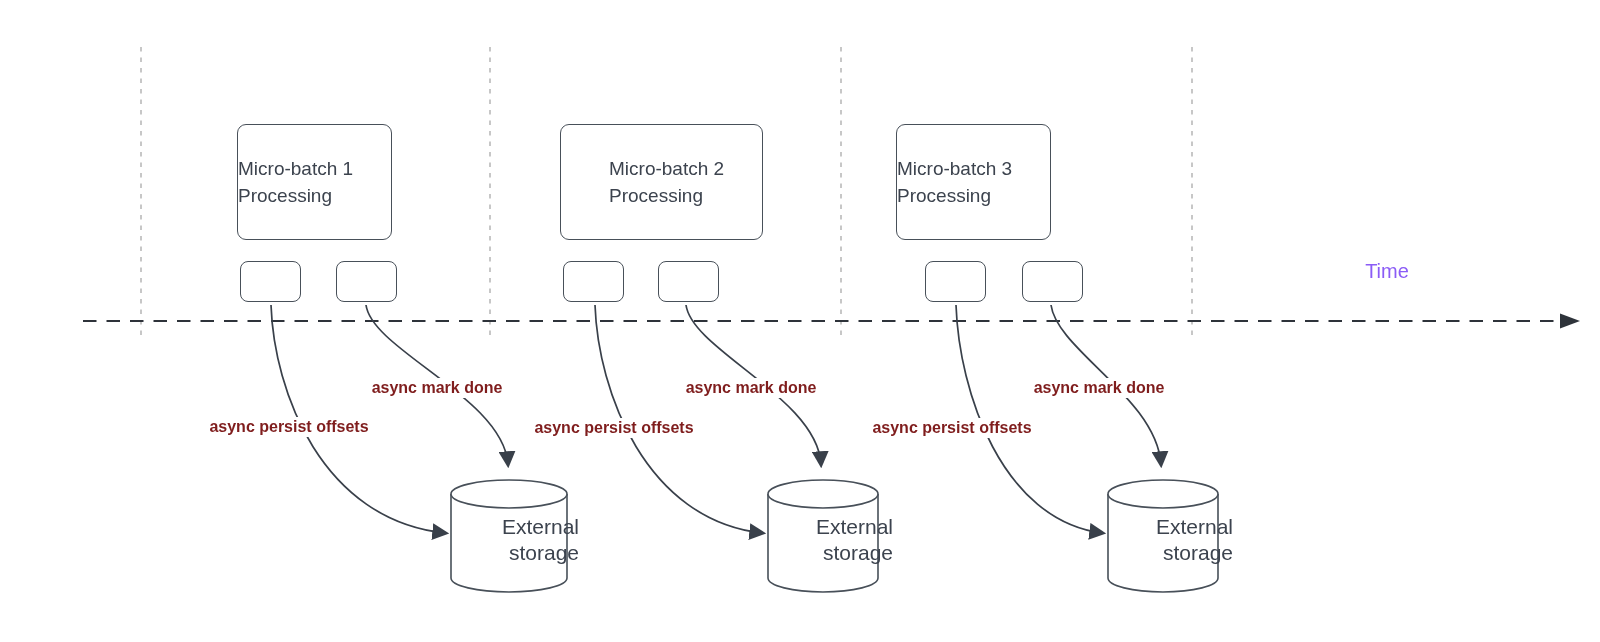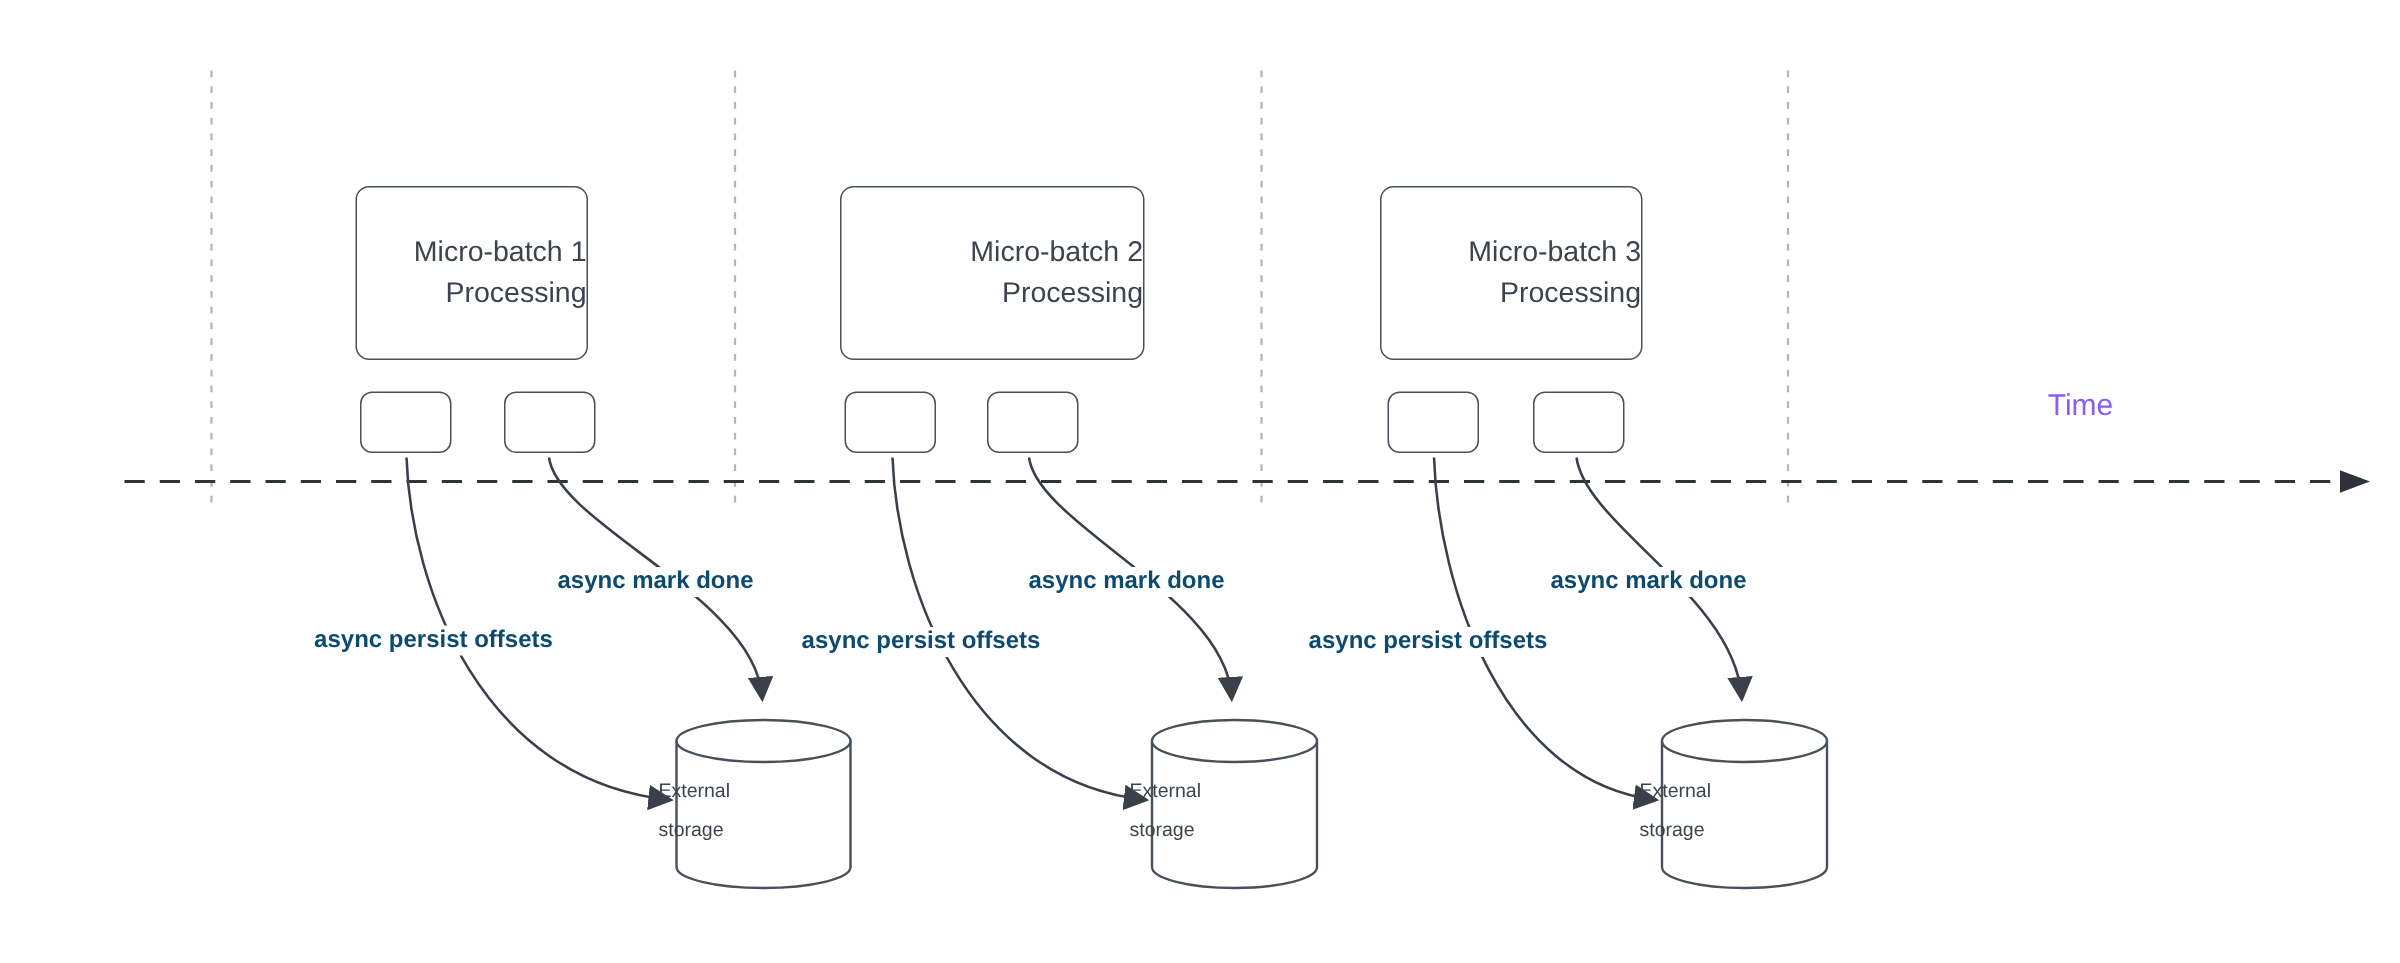--- a/index.html
+++ b/index.html
@@ -26,30 +26,30 @@
   .batch-box {
     position: absolute;
     width: 153px;
     height: 114px;
     top: 124px;
     border: 1.6px solid #485059;
     border-radius: 9px;
     background: #ffffff;
     display: flex;
     flex-direction: column;
-    align-items: flex-end;
+    align-items: flex-start;
     justify-content: center;
     text-align: center;
     color: #3c434e;
     font-size: 19px;
     line-height: 27px;
   }
   .batch-box.s1 { left: 237px; }
   .batch-box.s2 { left: 560px; padding-left: 48px; }
-  .batch-box.s3 { left: 920px; padding-left: 20px; }
+  .batch-box.s3 { left: 896px; }
 
   .mini-box {
     position: absolute;
     width: 59px;
     height: 39px;
     top: 261px;
     border: 1.6px solid #485059;
     border-radius: 8px;
     background: #ffffff;
   }
@@ -58,37 +58,37 @@
   .mini-box.s2a { left: 563px; }
   .mini-box.s2b { left: 658px; }
   .mini-box.s3a { left: 925px; }
   .mini-box.s3b { left: 1022px; }
 
   
   .storage-label {
     position: absolute;
     width: 140px;
     top: 514px;
-    text-align: left;
+    text-align: right;
     color: #3c434e;
-    font-size: 13px;
+    font-size: 21px;
     line-height: 26px;
   }
   .storage-label.s1 { left: 439px; }
   .storage-label.s2 { left: 753px; }
   .storage-label.s3 { left: 1093px; }
 
   
   .flow-label {
     position: absolute;
     transform: translate(-50%, -50%);
     white-space: nowrap;
     background: #ffffff;
     padding: 1px 3px;
-    color: #0c4a6e;
+    color: #7f1d1d;
     font-size: 16px;
     font-weight: bold;
   }
   .flow-label.p1 { left: 289px;  top: 427px; }
   .flow-label.d1 { left: 437px;  top: 388px; }
   .flow-label.p2 { left: 614px;  top: 428px; }
   .flow-label.d2 { left: 751px;  top: 388px; }
   .flow-label.p3 { left: 952px;  top: 428px; }
   .flow-label.d3 { left: 1099px; top: 388px; }
 

